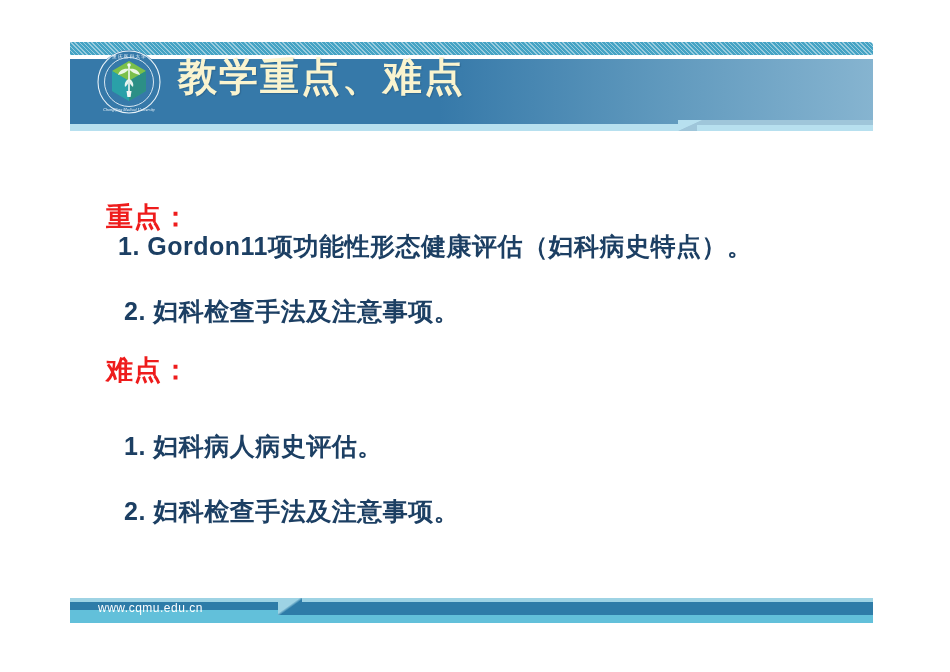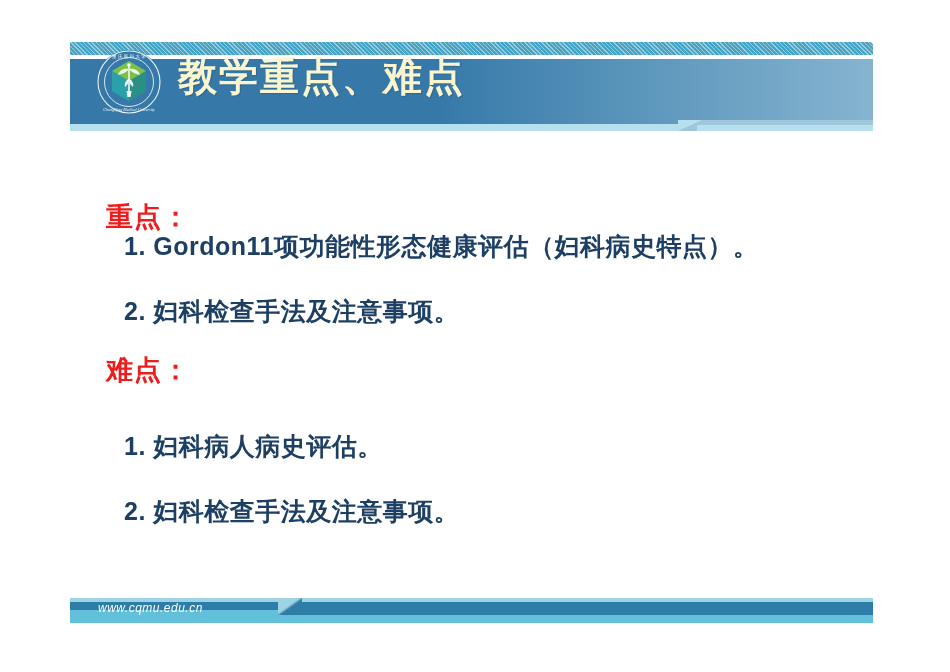--- a/index.html
+++ b/index.html
@@ -131,21 +131,21 @@
   .section-head.pt2 { position: absolute; left: 106px; top: 202px; }
 
   .bullet {
     position: absolute;
     color: #1c3f63;
     font-size: 25px;
     font-weight: bold;
     white-space: nowrap;
     letter-spacing: 0.5px;
   }
-  .b1 { left: 124px; top: 80px; }
+  .b1 { left: 118px; top: 80px; }
   .b2 { left: 124px; top: 145px; }
   .b3 { left: 124px; top: 280px; text-align: center; }
   .b4 { left: 124px; top: 345px; }
 
   
   .footer-wrap {
     position: absolute;
     left: 70px;
     top: 598px;
     width: 803px;
@@ -189,21 +189,20 @@
     height: 5px;
     background: #62c0da;
   }
   .footer-text {
     position: absolute;
     left: 28px;
     top: 2px;
     height: 17px;
     line-height: 17px;
     font-size: 12px;
-    font-style: italic;
     color: #ffffff;
     letter-spacing: .5px;
     z-index: 4;
   }
 </style>
 </head>
 <body>
 
 <div class="slide">
 

